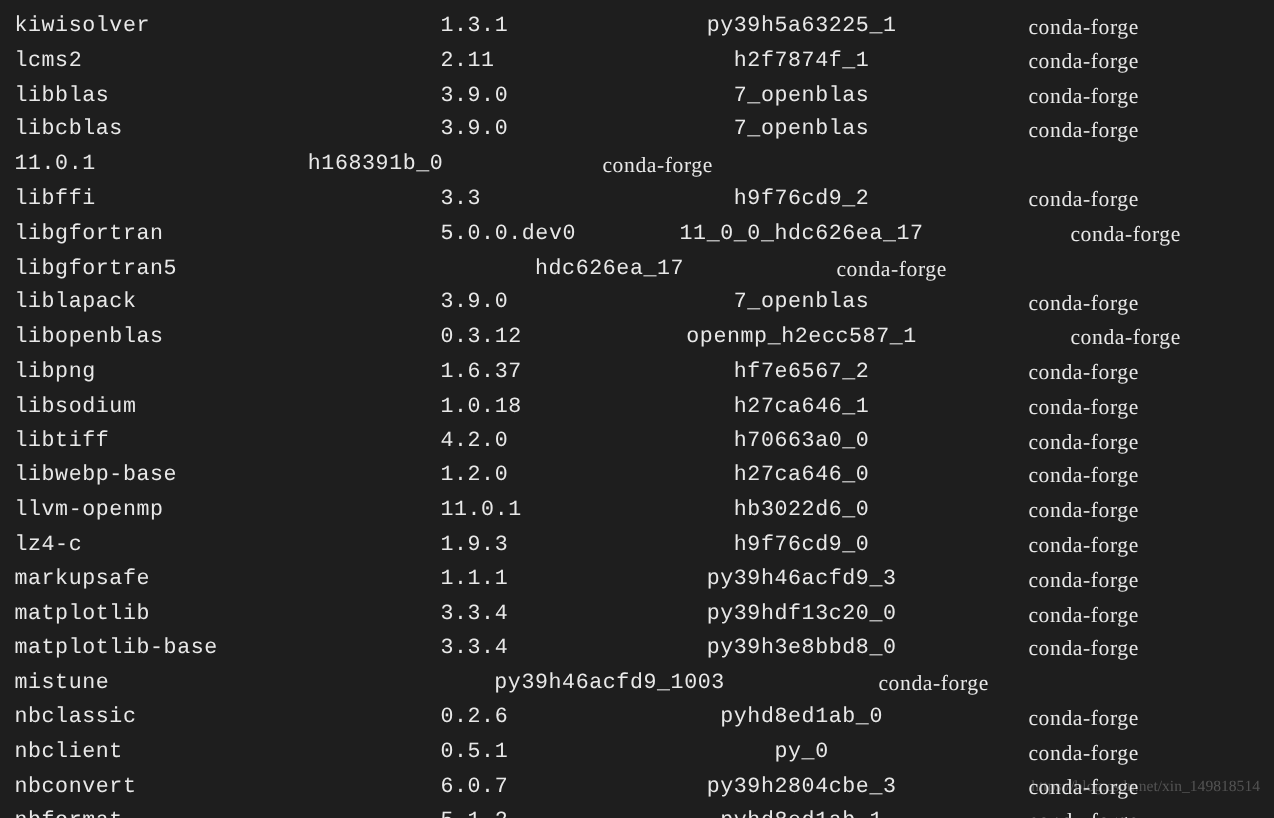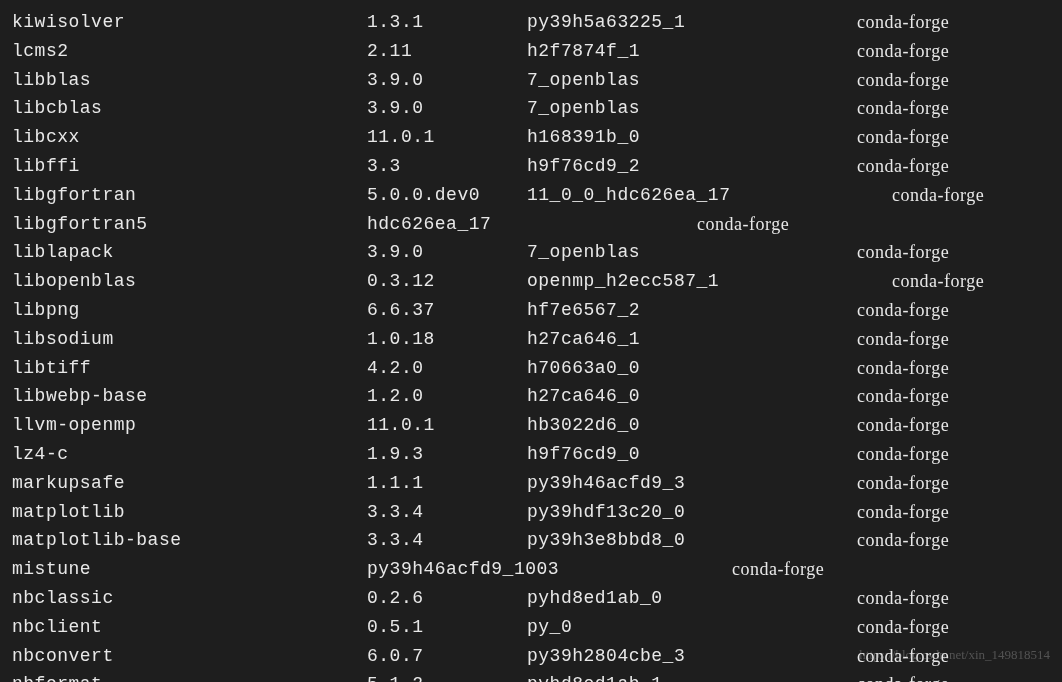--- a/index.html
+++ b/index.html
@@ -28,21 +28,21 @@
       width: 355px;
       flex-shrink: 0;
     }
     .col-version {
       width: 160px;
       flex-shrink: 0;
     }
     .col-build {
       width: 290px;
       flex-shrink: 0;
-      text-align: left;
+      text-align: center;
       padding-right: 8px;
     }
     .col-channel {
       flex-shrink: 0;
       text-align: right;
       padding-left: 40px;
       font-family: Liberation Serif, serif;
     }
     .col-channel.indented {
       padding-left: 75px;
@@ -58,27 +58,27 @@
     }
   </style>
 </head>
 <body>
 
 <div id="package-list">
     <div class="package-row"><span class="col-name">kiwisolver</span><span class="col-version">1.3.1</span><span class="col-build">py39h5a63225_1</span><span class="col-channel">conda-forge</span></div>
     <div class="package-row"><span class="col-name">lcms2</span><span class="col-version">2.11</span><span class="col-build">h2f7874f_1</span><span class="col-channel">conda-forge</span></div>
     <div class="package-row"><span class="col-name">libblas</span><span class="col-version">3.9.0</span><span class="col-build">7_openblas</span><span class="col-channel">conda-forge</span></div>
     <div class="package-row"><span class="col-name">libcblas</span><span class="col-version">3.9.0</span><span class="col-build">7_openblas</span><span class="col-channel">conda-forge</span></div>
-    <div class="package-row"><span class="col-name">libcxx</span><span class="col-version">11.0.1</span><span class="col-build">h168391b_0</span><span class="col-channel">conda-forge</span></div>
+    <div class="package-row"><span class="col-version">11.0.1</span><span class="col-build">h168391b_0</span><span class="col-channel">conda-forge</span></div>
     <div class="package-row"><span class="col-name">libffi</span><span class="col-version">3.3</span><span class="col-build">h9f76cd9_2</span><span class="col-channel">conda-forge</span></div>
     <div class="package-row"><span class="col-name">libgfortran</span><span class="col-version">5.0.0.dev0</span><span class="col-build">11_0_0_hdc626ea_17</span><span class="col-channel indented">conda-forge</span></div>
     <div class="package-row"><span class="col-name">libgfortran5</span><span class="col-build">hdc626ea_17</span><span class="col-channel">conda-forge</span></div>
     <div class="package-row"><span class="col-name">liblapack</span><span class="col-version">3.9.0</span><span class="col-build">7_openblas</span><span class="col-channel">conda-forge</span></div>
     <div class="package-row"><span class="col-name">libopenblas</span><span class="col-version">0.3.12</span><span class="col-build">openmp_h2ecc587_1</span><span class="col-channel indented">conda-forge</span></div>
-    <div class="package-row"><span class="col-name">libpng</span><span class="col-version">6.6.37</span><span class="col-build">hf7e6567_2</span><span class="col-channel">conda-forge</span></div>
+    <div class="package-row"><span class="col-name">libpng</span><span class="col-version">1.6.37</span><span class="col-build">hf7e6567_2</span><span class="col-channel">conda-forge</span></div>
     <div class="package-row"><span class="col-name">libsodium</span><span class="col-version">1.0.18</span><span class="col-build">h27ca646_1</span><span class="col-channel">conda-forge</span></div>
     <div class="package-row"><span class="col-name">libtiff</span><span class="col-version">4.2.0</span><span class="col-build">h70663a0_0</span><span class="col-channel">conda-forge</span></div>
     <div class="package-row"><span class="col-name">libwebp-base</span><span class="col-version">1.2.0</span><span class="col-build">h27ca646_0</span><span class="col-channel">conda-forge</span></div>
     <div class="package-row"><span class="col-name">llvm-openmp</span><span class="col-version">11.0.1</span><span class="col-build">hb3022d6_0</span><span class="col-channel">conda-forge</span></div>
     <div class="package-row"><span class="col-name">lz4-c</span><span class="col-version">1.9.3</span><span class="col-build">h9f76cd9_0</span><span class="col-channel">conda-forge</span></div>
     <div class="package-row"><span class="col-name">markupsafe</span><span class="col-version">1.1.1</span><span class="col-build">py39h46acfd9_3</span><span class="col-channel">conda-forge</span></div>
     <div class="package-row"><span class="col-name">matplotlib</span><span class="col-version">3.3.4</span><span class="col-build">py39hdf13c20_0</span><span class="col-channel">conda-forge</span></div>
     <div class="package-row"><span class="col-name">matplotlib-base</span><span class="col-version">3.3.4</span><span class="col-build">py39h3e8bbd8_0</span><span class="col-channel">conda-forge</span></div>
     <div class="package-row"><span class="col-name">mistune</span><span class="col-build">py39h46acfd9_1003</span><span class="col-channel indented">conda-forge</span></div>
     <div class="package-row"><span class="col-name">nbclassic</span><span class="col-version">0.2.6</span><span class="col-build">pyhd8ed1ab_0</span><span class="col-channel">conda-forge</span></div>

